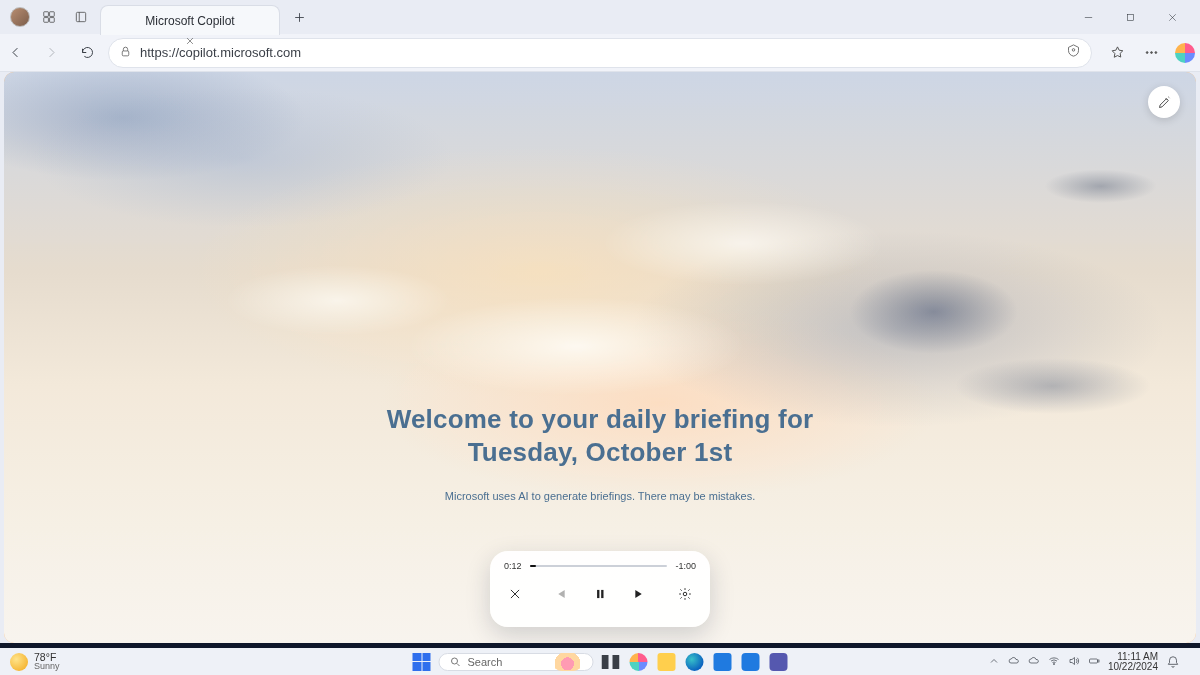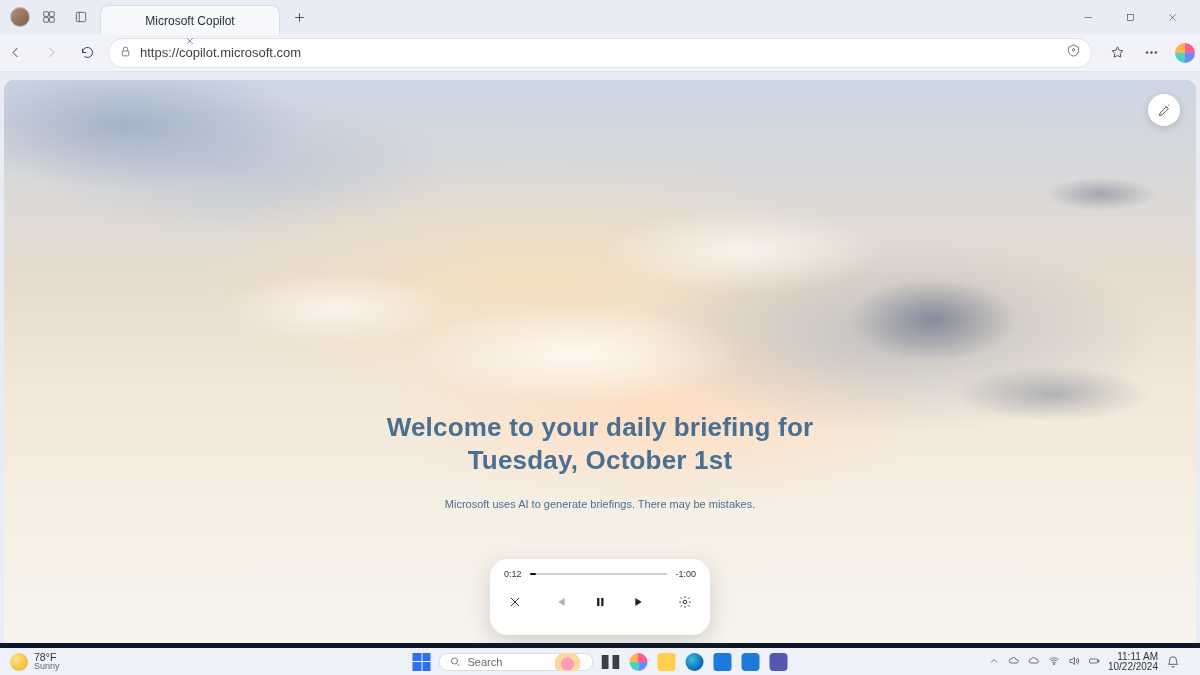--- a/index.html
+++ b/index.html
@@ -43,21 +43,21 @@
   .lock svg{width:13px;height:13px;stroke:#555;fill:none;stroke-width:1.4;}
   .url-text{font-size:13px;color:#3a3f47;flex:1;}
   .url-right-icon svg{width:15px;height:15px;stroke:#555;fill:none;stroke-width:1.3;}
   .tool-right{display:flex;align-items:center;gap:4px;padding-left:4px;}
   .tool-right .nav-btn svg{stroke:#555;}
   .copilot-logo{width:20px;height:20px;border-radius:50%;
     background:conic-gradient(#ff5c8d 0 25%, #6a8bff 0 50%, #4dd2c1 0 75%, #ffb34d 0 100%);
   }
 
   
-  .viewport{ position:relative; height:calc(675px - 34px - 38px - 32px); margin:8px 4px; border-radius:10px; overflow:hidden; background:#fdba74;}
+  .viewport{ position:relative; height:calc(675px - 34px - 38px - 32px); margin:0 4px; border-radius:10px; overflow:hidden; background:#fdba74;}
   .hero-bg{ position:absolute; inset:0;
     background:
       radial-gradient(ellipse 380px 140px at 75% 45%, #6e7d9a55 0%, #6e7d9a00 70%),
       radial-gradient(ellipse 120px 60px at 78% 42%, #3d4a6688 0%, #3d4a6600 70%),
       radial-gradient(ellipse 500px 180px at 45% 35%, #ffe3b890 0%, #ffe3b800 70%),
       radial-gradient(ellipse 300px 100px at 20% 15%, #9db0cc66 0%, #9db0cc00 70%),
       radial-gradient(ellipse 260px 90px at 10% 8%, #4f6b9a55 0%, #4f6b9a00 70%),
       radial-gradient(ellipse 400px 140px at 55% 58%, #ffd8b8aa 0%, #ffd8b800 70%),
       linear-gradient(180deg,#cdd6e4 0%, #e6dccf 35%, #f3e9db 55%, #f6f0e6 80%, #f8f4ee 100%);
     filter:saturate(1.05);

